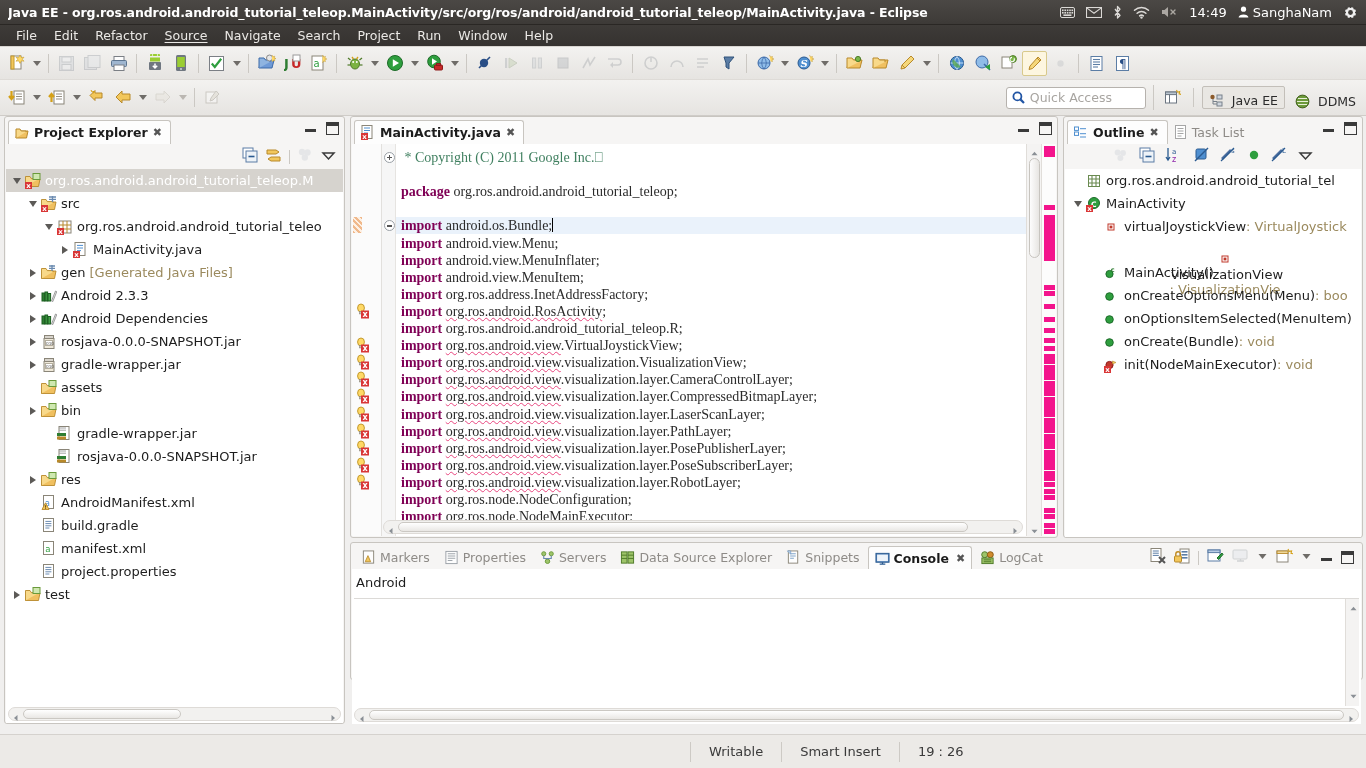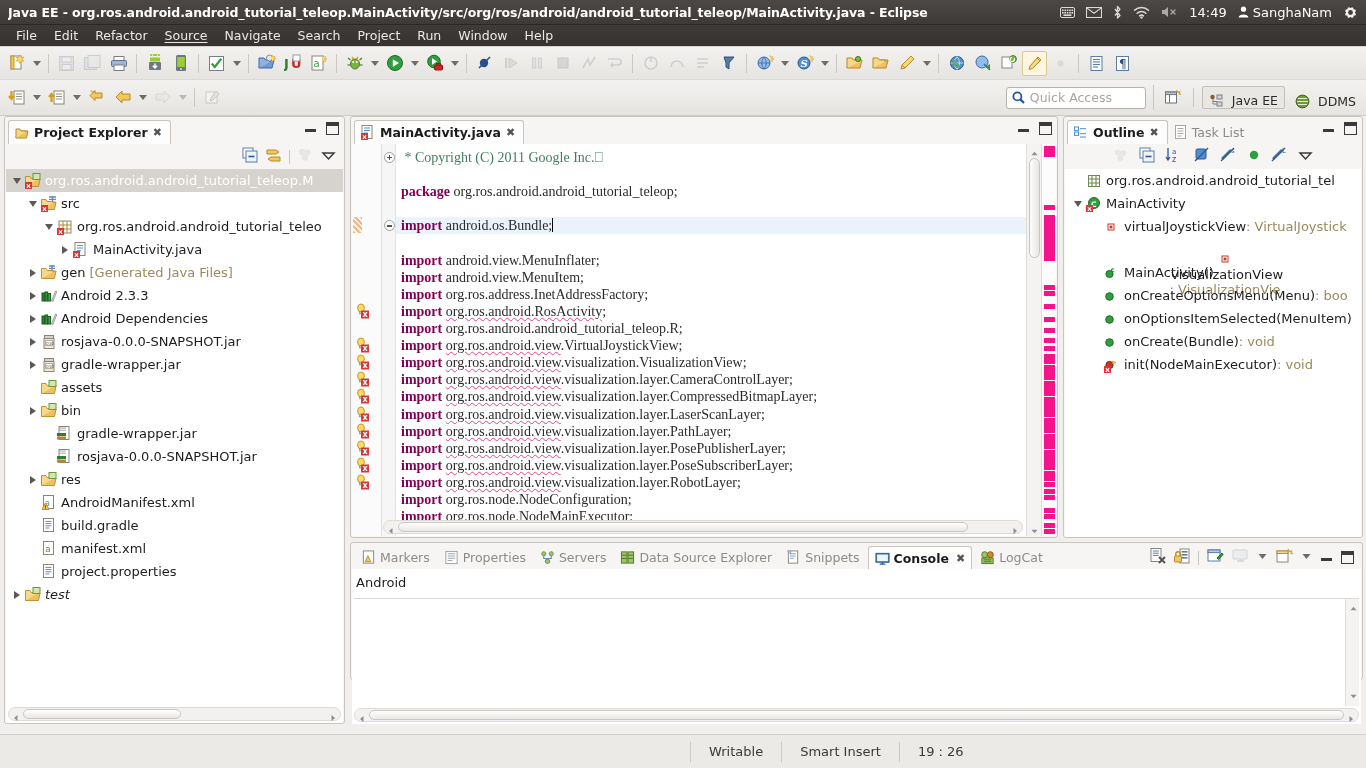--- a/index.html
+++ b/index.html
@@ -772,21 +772,21 @@
             <span class="tlbl">manifest.xml</span>
           </div>
           <div class="trow" style="padding-left: 20px;">
             <span class="tw"></span>
             <span class="ticon"><svg width="16" height="16" viewBox="0 0 16 16">
                 <rect x="2.5" y="0.5" width="10" height="13" fill="#fff" stroke="#8a8578"></rect>
                 <path d="M4.4 3.4 h6 M4.4 5.6 h6 M4.4 7.8 h6 M4.4 10 h4" fill="none" stroke="#6a8ab0" stroke-width="1"></path>
               </svg></span>
             <span class="tlbl">project.properties</span>
           </div>
-          <div class="trow" style="padding-left: 4px; font-style: italic;">
+          <div class="trow" style="padding-left: 4px;">
             <span class="tw c"></span>
             <span class="ticon"><svg width="16" height="16" viewBox="0 0 16 16">
                 <path d="M0.5 13.5 L2 6 H15 L13.5 13.5 Z" fill="#f0c060" stroke="#b8892a" stroke-width="0.9"></path>
                 <path d="M0.5 13.5 V3.5 H5 L6.3 5.6 H12 V7" fill="#f8d98a" stroke="#b8892a" stroke-width="0.9"></path>
                 <rect x="8" y="0.5" width="7" height="6" fill="#cfe8b0" stroke="#6a9a3a"></rect>
               </svg></span>
             <span class="tlbl">test</span>
           </div>
         </div>
       <div class="hscroll">
@@ -894,20 +894,21 @@
           <div style="position: absolute; left: 2px; width: 11px; height: 11px; border: 1px solid rgb(154, 160, 166); border-radius: 50%; background: rgb(255, 255, 255); top: 76.4px;">
             <div style="position: absolute; left: 2px; top: 4px; width: 5px; height: 1.4px; background: rgb(85, 85, 85);"></div>
           </div>
         </div>
       <div id="ed-code" style="clip-path: inset(0px 0px 8px);">
           <div class="cline" style="position: absolute; left: 0px; right: 0px; top: 5px;"><span class="cmt"> * Copyright (C) 2011 Google Inc.</span><span class="cmt">⎕</span></div>
           <div class="cline" style="position: absolute; left: 0px; right: 0px; top: 22.1px;"></div>
           <div class="cline" style="position: absolute; left: 0px; right: 0px; top: 39.2px;"><span class="kw">package</span><span> org.ros.android.android_tutorial_teleop;</span></div>
           <div class="cline" style="position: absolute; left: 0px; right: 0px; top: 56.3px;"></div>
           <div class="cline hl" style="position: absolute; left: 0px; right: 0px; top: 73.4px;"><span class="kw">import</span><span> android.os.Bundle;</span><span style="display: inline-block; width: 1px; height: 14px; background: rgb(0, 0, 0); vertical-align: -2px;"></span></div>
+          <div class="cline" style="position: absolute; left: 0px; right: 0px; top: 90.5px;"><span class="kw">import</span><span> android.view.Menu;</span></div>
           <div class="cline" style="position: absolute; left: 0px; right: 0px; top: 107.6px;"><span class="kw">import</span><span> android.view.MenuInflater;</span></div>
           <div class="cline" style="position: absolute; left: 0px; right: 0px; top: 124.7px;"><span class="kw">import</span><span> android.view.MenuItem;</span></div>
           <div class="cline" style="position: absolute; left: 0px; right: 0px; top: 141.8px;"><span class="kw">import</span><span> org.ros.address.InetAddressFactory;</span></div>
           <div class="cline" style="position: absolute; left: 0px; right: 0px; top: 158.9px;"><span class="kw">import</span><span> </span><span class="err">org.ros.android.RosActivity</span><span>;</span></div>
           <div class="cline" style="position: absolute; left: 0px; right: 0px; top: 176px;"><span class="kw">import</span><span> org.ros.android.android_tutorial_teleop.R;</span></div>
           <div class="cline" style="position: absolute; left: 0px; right: 0px; top: 193.1px;"><span class="kw">import</span><span> </span><span class="err">org.ros.android.view</span><span>.VirtualJoystickView;</span></div>
           <div class="cline" style="position: absolute; left: 0px; right: 0px; top: 210.2px;"><span class="kw">import</span><span> </span><span class="err">org.ros.android.view</span><span>.visualization.VisualizationView;</span></div>
           <div class="cline" style="position: absolute; left: 0px; right: 0px; top: 227.3px;"><span class="kw">import</span><span> </span><span class="err">org.ros.android.view</span><span>.visualization.layer.CameraControlLayer;</span></div>
           <div class="cline" style="position: absolute; left: 0px; right: 0px; top: 244.4px;"><span class="kw">import</span><span> </span><span class="err">org.ros.android.view</span><span>.visualization.layer.CompressedBitmapLayer;</span></div>
           <div class="cline" style="position: absolute; left: 0px; right: 0px; top: 261.5px;"><span class="kw">import</span><span> </span><span class="err">org.ros.android.view</span><span>.visualization.layer.LaserScanLayer;</span></div>

